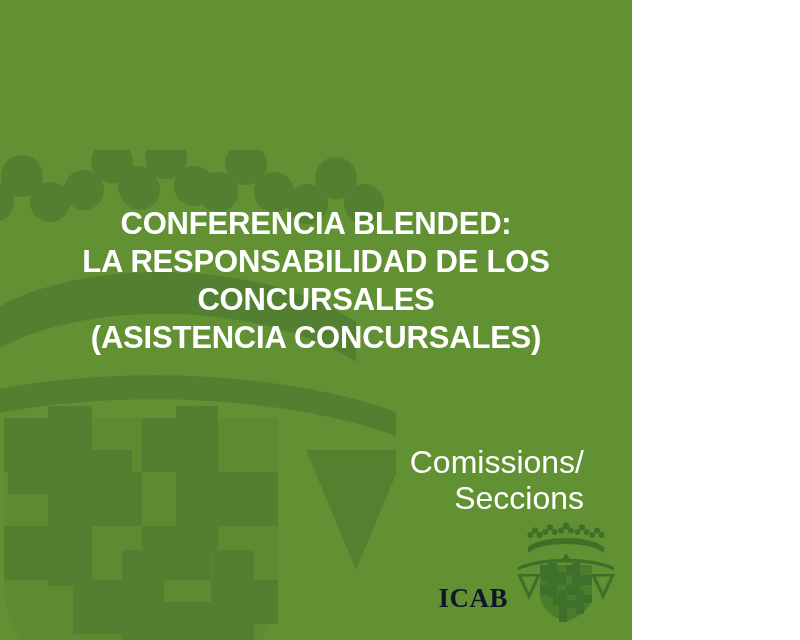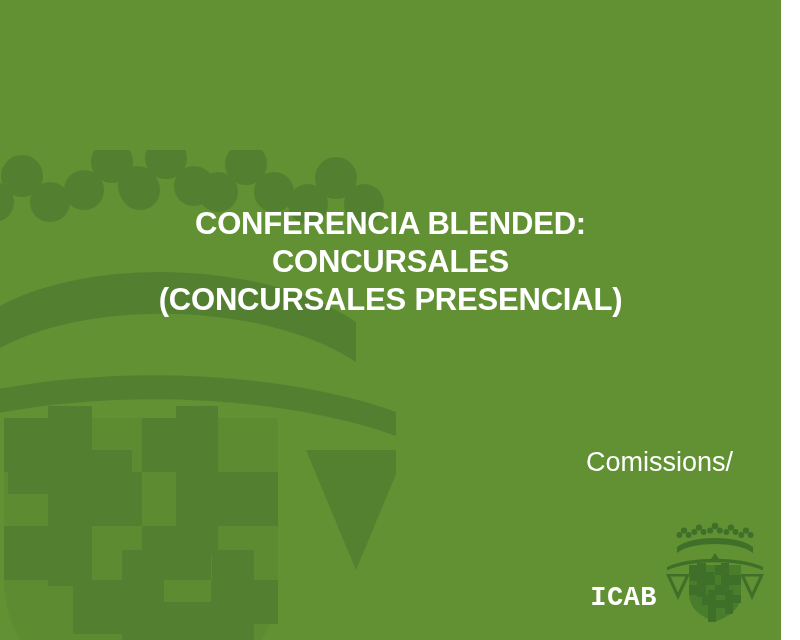--- a/index.html
+++ b/index.html
@@ -7,21 +7,21 @@
     margin: 0;
     padding: 0;
     background: #ffffff;
   }
   body {
     font-family: "Liberation Sans", sans-serif;
   }
 
   .card {
     position: relative;
-    width: 781px;
+    width: 632px;
     height: 640px;
     overflow: hidden;
     background: #619133;
   }
 
   
   .watermark {
     position: absolute;
     left: -74px;
     top: 150px;
@@ -59,36 +59,36 @@
   .subtitle-block {
     position: absolute;
     right: 48px;
     top: 444px;
     text-align: right;
   }
   .subtitle-line {
     color: #ffffff;
     font-family: "Liberation Sans", sans-serif;
     font-weight: normal;
-    font-size: 27px;
+    font-size: 32px;
     line-height: 36px;
   }
 
   
   .brand {
     position: absolute;
     right: 14px;
     bottom: 10px;
     display: flex;
     align-items: flex-end;
     gap: 6px;
   }
   .brand-word {
-    color: #ffffff;
-    font-family: Liberation Mono, monospace;
+    color: #0f172a;
+    font-family: Liberation Serif, serif;
     font-weight: bold;
     font-size: 27px;
     line-height: 1;
     letter-spacing: 0.5px;
     padding-bottom: 18px;
   }
   .brand-logo {
     width: 104px;
     height: 112px;
   }
@@ -163,26 +163,28 @@
           <rect x="196" y="400" width="42" height="170"></rect>
           <rect x="286" y="400" width="42" height="130"></rect>
           <rect x="196" y="452" width="132" height="42"></rect>
         </g>
       </g>
     </svg>
   </div>
 
   <div class="title-block">
     <div class="title-line">CONFERENCIA BLENDED:</div>
+    <div class="title-line">LA RESPONSABILIDAD DE LOS</div>
     <div class="title-line">CONCURSALES</div>
-    <div class="title-line">(CONCURSALES PRESENCIAL)</div>
+    <div class="title-line">(ASISTENCIA CONCURSALES)</div>
   </div>
 
   <div class="subtitle-block">
     <div class="subtitle-line">Comissions/</div>
+    <div class="subtitle-line">Seccions</div>
   </div>
 
   <div class="brand">
     <div class="brand-word">ICAB</div>
     <div class="brand-logo">
       <svg viewBox="0 0 104 112" xmlns="http://www.w3.org/2000/svg" aria-hidden="true">
         <g fill="#3f7029">
 
           <g>
             <circle cx="21" cy="12.5" r="3.1"></circle>

